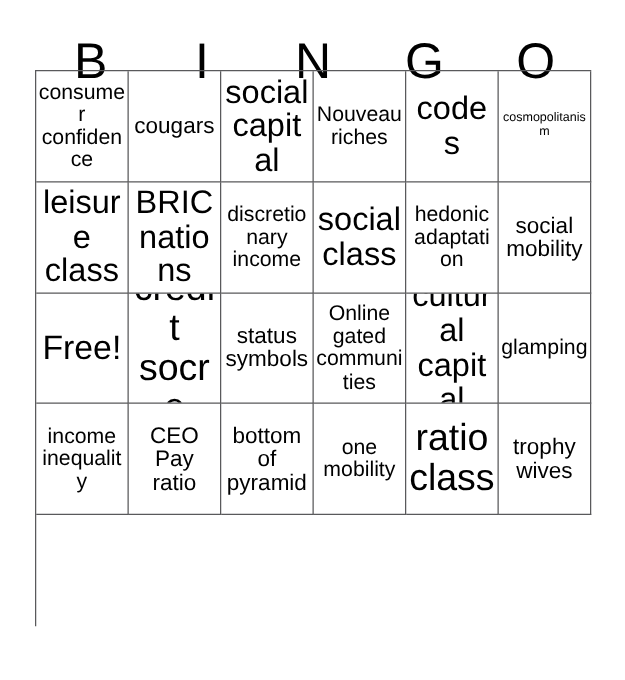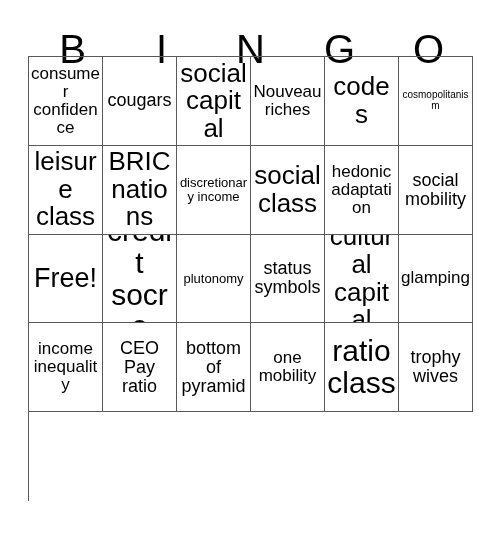--- a/index.html
+++ b/index.html
@@ -73,21 +73,21 @@
     width: 100%;
     line-height: 1.06;
     word-wrap: break-word;
     hyphens: none;
   }
   
   .sz-xl  { font-size: 30px; }
   .sz-lg  { font-size: 26px; }
   .sz-md  { font-size: 18px; }
   .sz-sm  { font-size: 17px; }
-  .sz-xs  { font-size: 13px; }
+  .sz-xs  { font-size: 17px; }
   .sz-xxs { font-size: 10px; }
   .free .cell-text { font-size: 27px; }
 </style>
 </head>
 <body>
 
 <div class="card">
 
   <div class="header-row">
     <div class="header-letter">B</div>
@@ -134,24 +134,24 @@
       <div class="cell">
         <span class="cell-text sz-md">social mobility</span>
       </div>
       <div class="cell free">
         <span class="cell-text">Free!</span>
       </div>
       <div class="cell">
         <span class="cell-text sz-xl">credit socre</span>
       </div>
       <div class="cell">
-        <span class="cell-text sz-xs">plutonomy</span>
+        <span class="cell-text sz-md">status symbols</span>
       </div>
       <div class="cell">
-        <span class="cell-text sz-md">status symbols</span>
+        <span class="cell-text sz-xs">Online gated communities</span>
       </div>
       <div class="cell">
         <span class="cell-text sz-lg">cultural capital</span>
       </div>
       <div class="cell">
         <span class="cell-text sz-sm">glamping</span>
       </div>
       <div class="cell">
         <span class="cell-text sz-sm">income inequality</span>
       </div>

